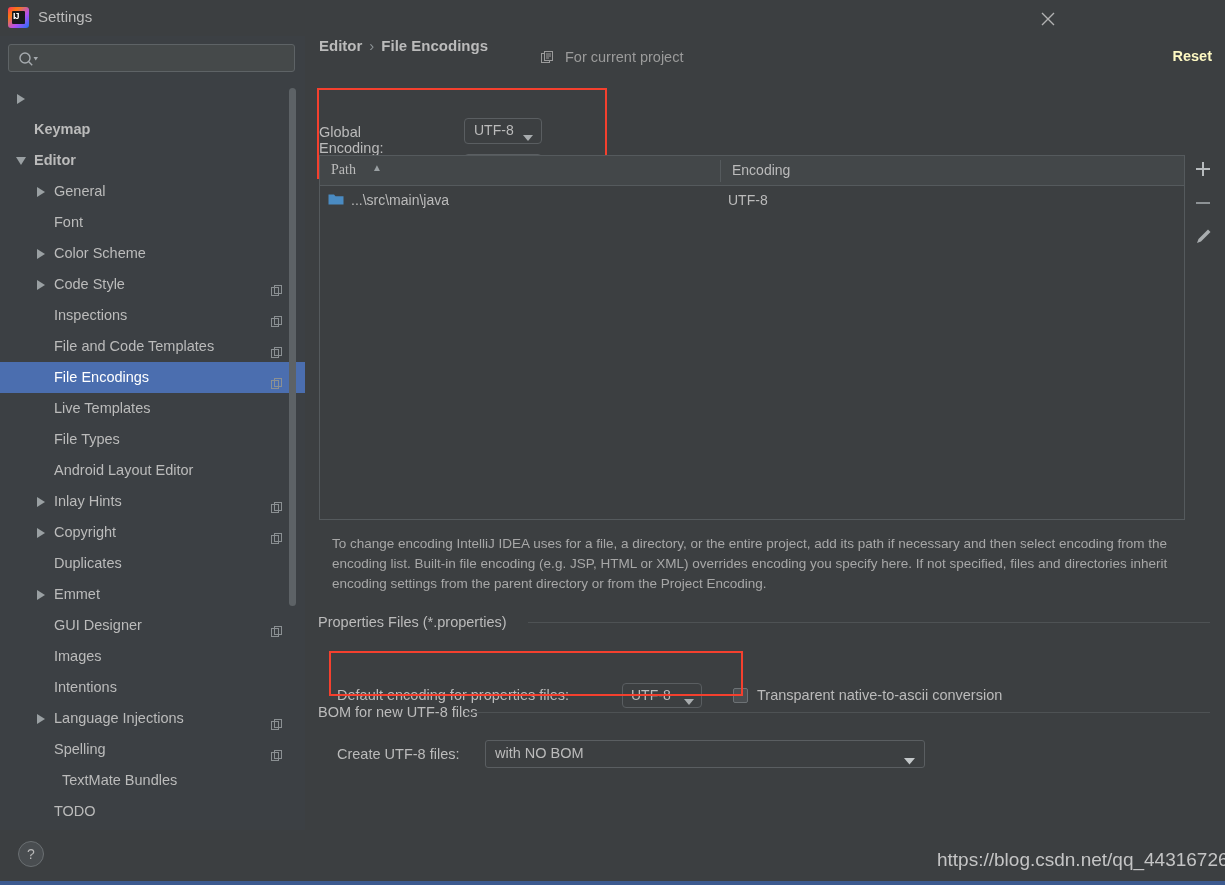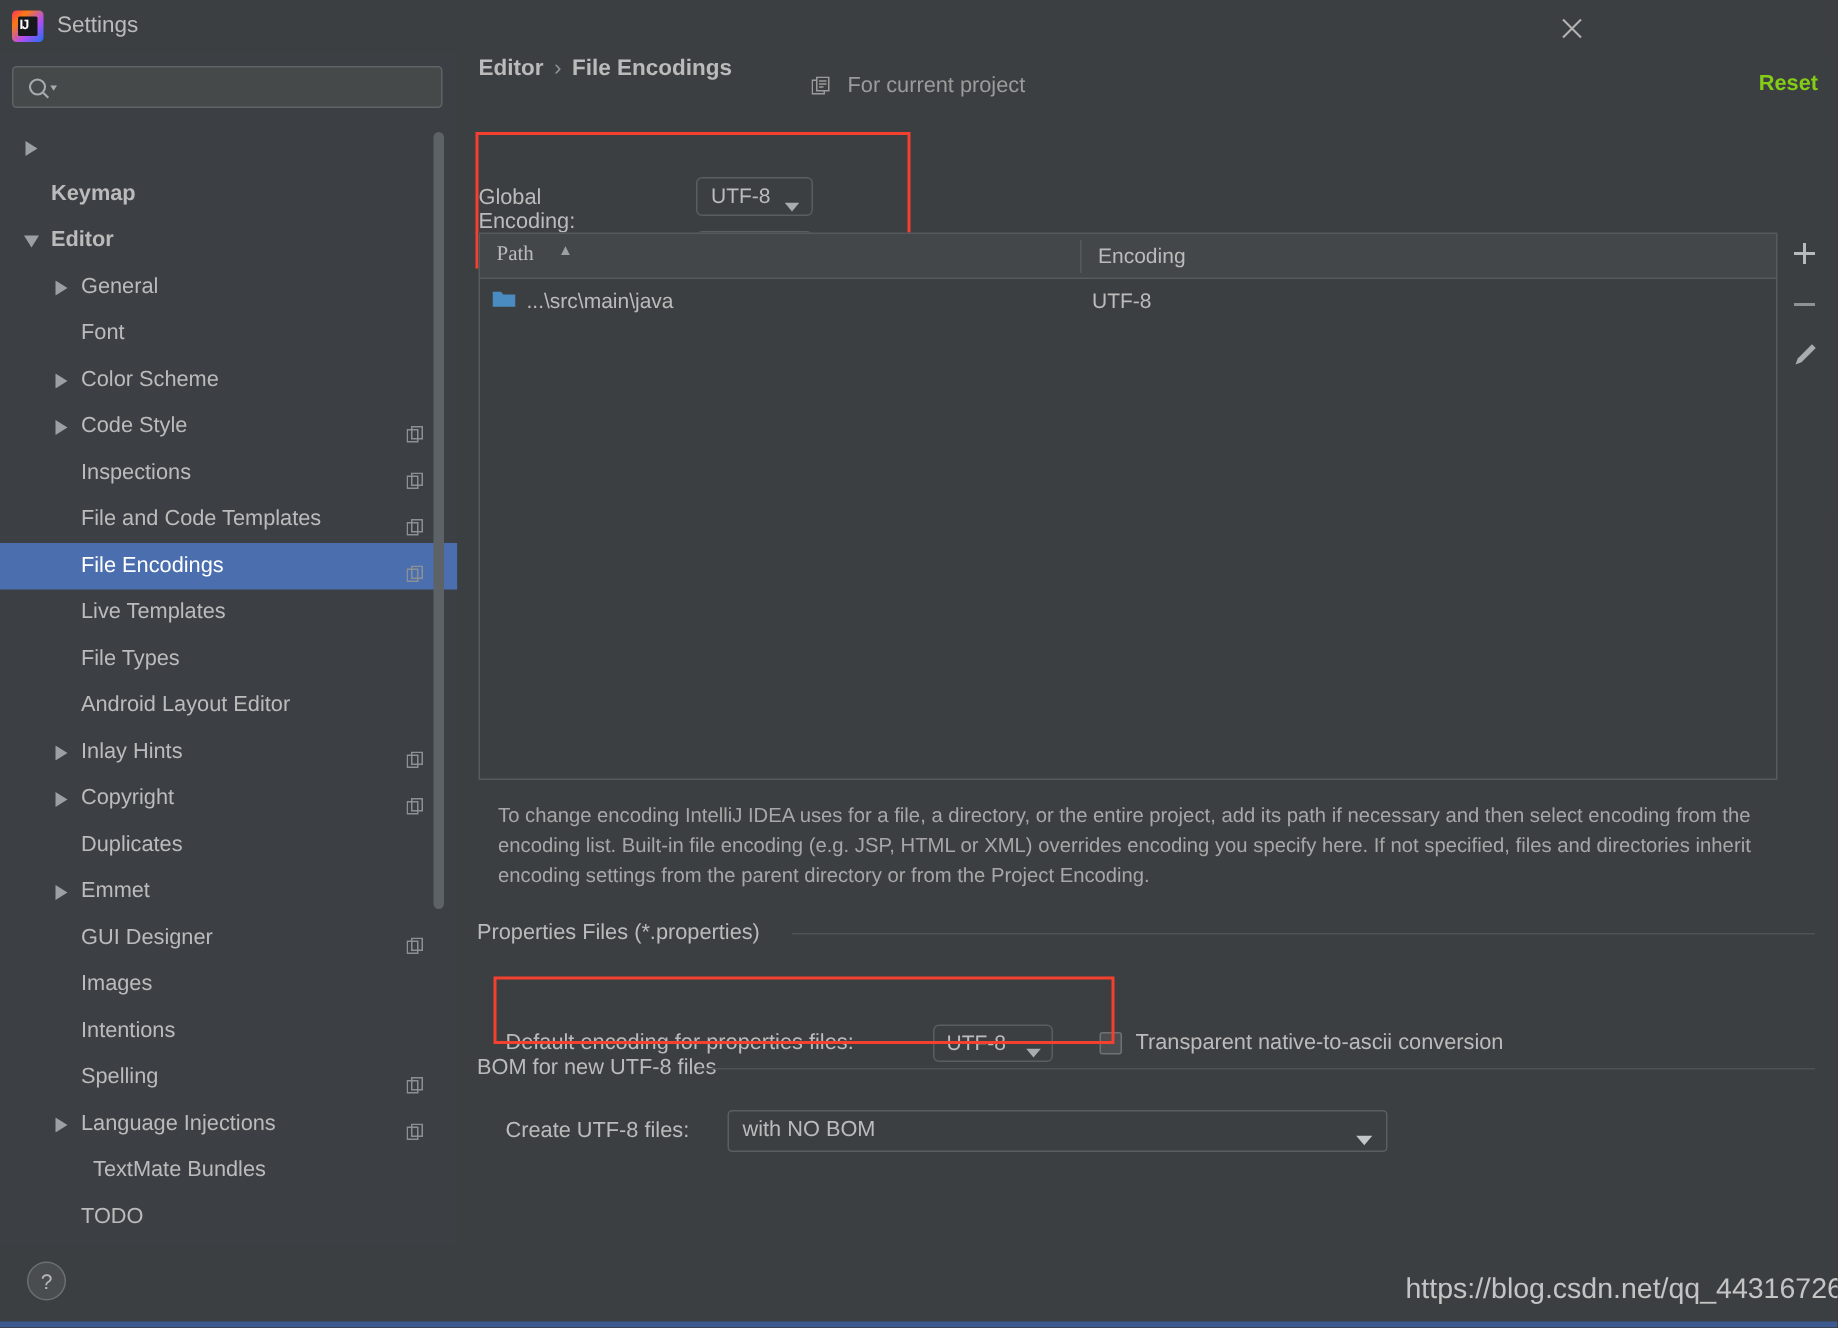--- a/index.html
+++ b/index.html
@@ -364,33 +364,33 @@
               <rect x="3.5" y="0.5" width="7" height="8" stroke="#8b9093" fill="none" stroke-width="1"></rect>
             </svg></span>
         </div>
         <div class="tree-item">
           <span class="ti-label" style="left:54px">Images</span>
         </div>
         <div class="tree-item">
           <span class="ti-label" style="left:54px">Intentions</span>
         </div>
         <div class="tree-item">
+          <span class="ti-arrow" style="left:34px">
+            <svg width="11" height="10" viewBox="0 0 11 10">
+              <path d="M1 0 L9 5 L1 10 Z" fill="#9aa0a3"></path>
+            </svg>
+          </span>
+          <span class="ti-label" style="left:54px">Language Injections</span>
+          <span class="ti-copy"><svg width="12" height="13" viewBox="0 0 12 13">
+              <rect x="0.5" y="2.5" width="7" height="8" stroke="#8b9093" fill="none" stroke-width="1"></rect>
+              <rect x="3.5" y="0.5" width="7" height="8" stroke="#8b9093" fill="none" stroke-width="1"></rect>
+            </svg></span>
+        </div>
+        <div class="tree-item">
           <span class="ti-label" style="left:54px">Spelling</span>
-          <span class="ti-copy"><svg width="12" height="13" viewBox="0 0 12 13">
-              <rect x="0.5" y="2.5" width="7" height="8" stroke="#8b9093" fill="none" stroke-width="1"></rect>
-              <rect x="3.5" y="0.5" width="7" height="8" stroke="#8b9093" fill="none" stroke-width="1"></rect>
-            </svg></span>
-        </div>
-        <div class="tree-item">
-          <span class="ti-arrow" style="left:34px">
-            <svg width="11" height="10" viewBox="0 0 11 10">
-              <path d="M1 0 L9 5 L1 10 Z" fill="#9aa0a3"></path>
-            </svg>
-          </span>
-          <span class="ti-label" style="left:54px">Language Injections</span>
           <span class="ti-copy"><svg width="12" height="13" viewBox="0 0 12 13">
               <rect x="0.5" y="2.5" width="7" height="8" stroke="#8b9093" fill="none" stroke-width="1"></rect>
               <rect x="3.5" y="0.5" width="7" height="8" stroke="#8b9093" fill="none" stroke-width="1"></rect>
             </svg></span>
         </div>
         <div class="tree-item">
           <span class="ti-label" style="left:62px">TextMate Bundles</span>
         </div>
         <div class="tree-item">
           <span class="ti-label" style="left:54px">TODO</span>
@@ -409,21 +409,21 @@
       <span class="fp-icon">
         <svg width="14" height="14" viewBox="0 0 14 14">
           <rect x="0.5" y="2.5" width="8" height="9" stroke="#9b9b9b" fill="none" stroke-width="1"></rect>
           <rect x="3.5" y="0.5" width="8" height="9" stroke="#9b9b9b" fill="#3c3f41" stroke-width="1"></rect>
           <path d="M5 3 h5 M5 5 h5 M5 7 h3" stroke="#9b9b9b" stroke-width="1"></path>
         </svg>
       </span>
       <span>For current project</span>
     </div>
 
-    <div style="position:absolute; right:13px; top:12px; font-size:14.5px; font-weight:bold; color:#84cc16; cursor:default;">Reset</div>
+    <div style="position:absolute; right:13px; top:12px; font-size:14.5px; font-weight:bold; color:#fef9c3; cursor:default;">Reset</div>
 
     <div class="enc-row" style="left:14px; top:85px;">
       <span class="enc-label">Global Encoding:</span>
     </div>
     <div class="combo-sm" style="left:159px; top:82px;">
       <span class="cv">UTF-8</span>
       <span class="ca">
         <svg width="10" height="7" viewBox="0 0 10 7">
             <path d="M0 0 L10 0 L5 6 Z" fill="#a8acae"></path>
           </svg>

